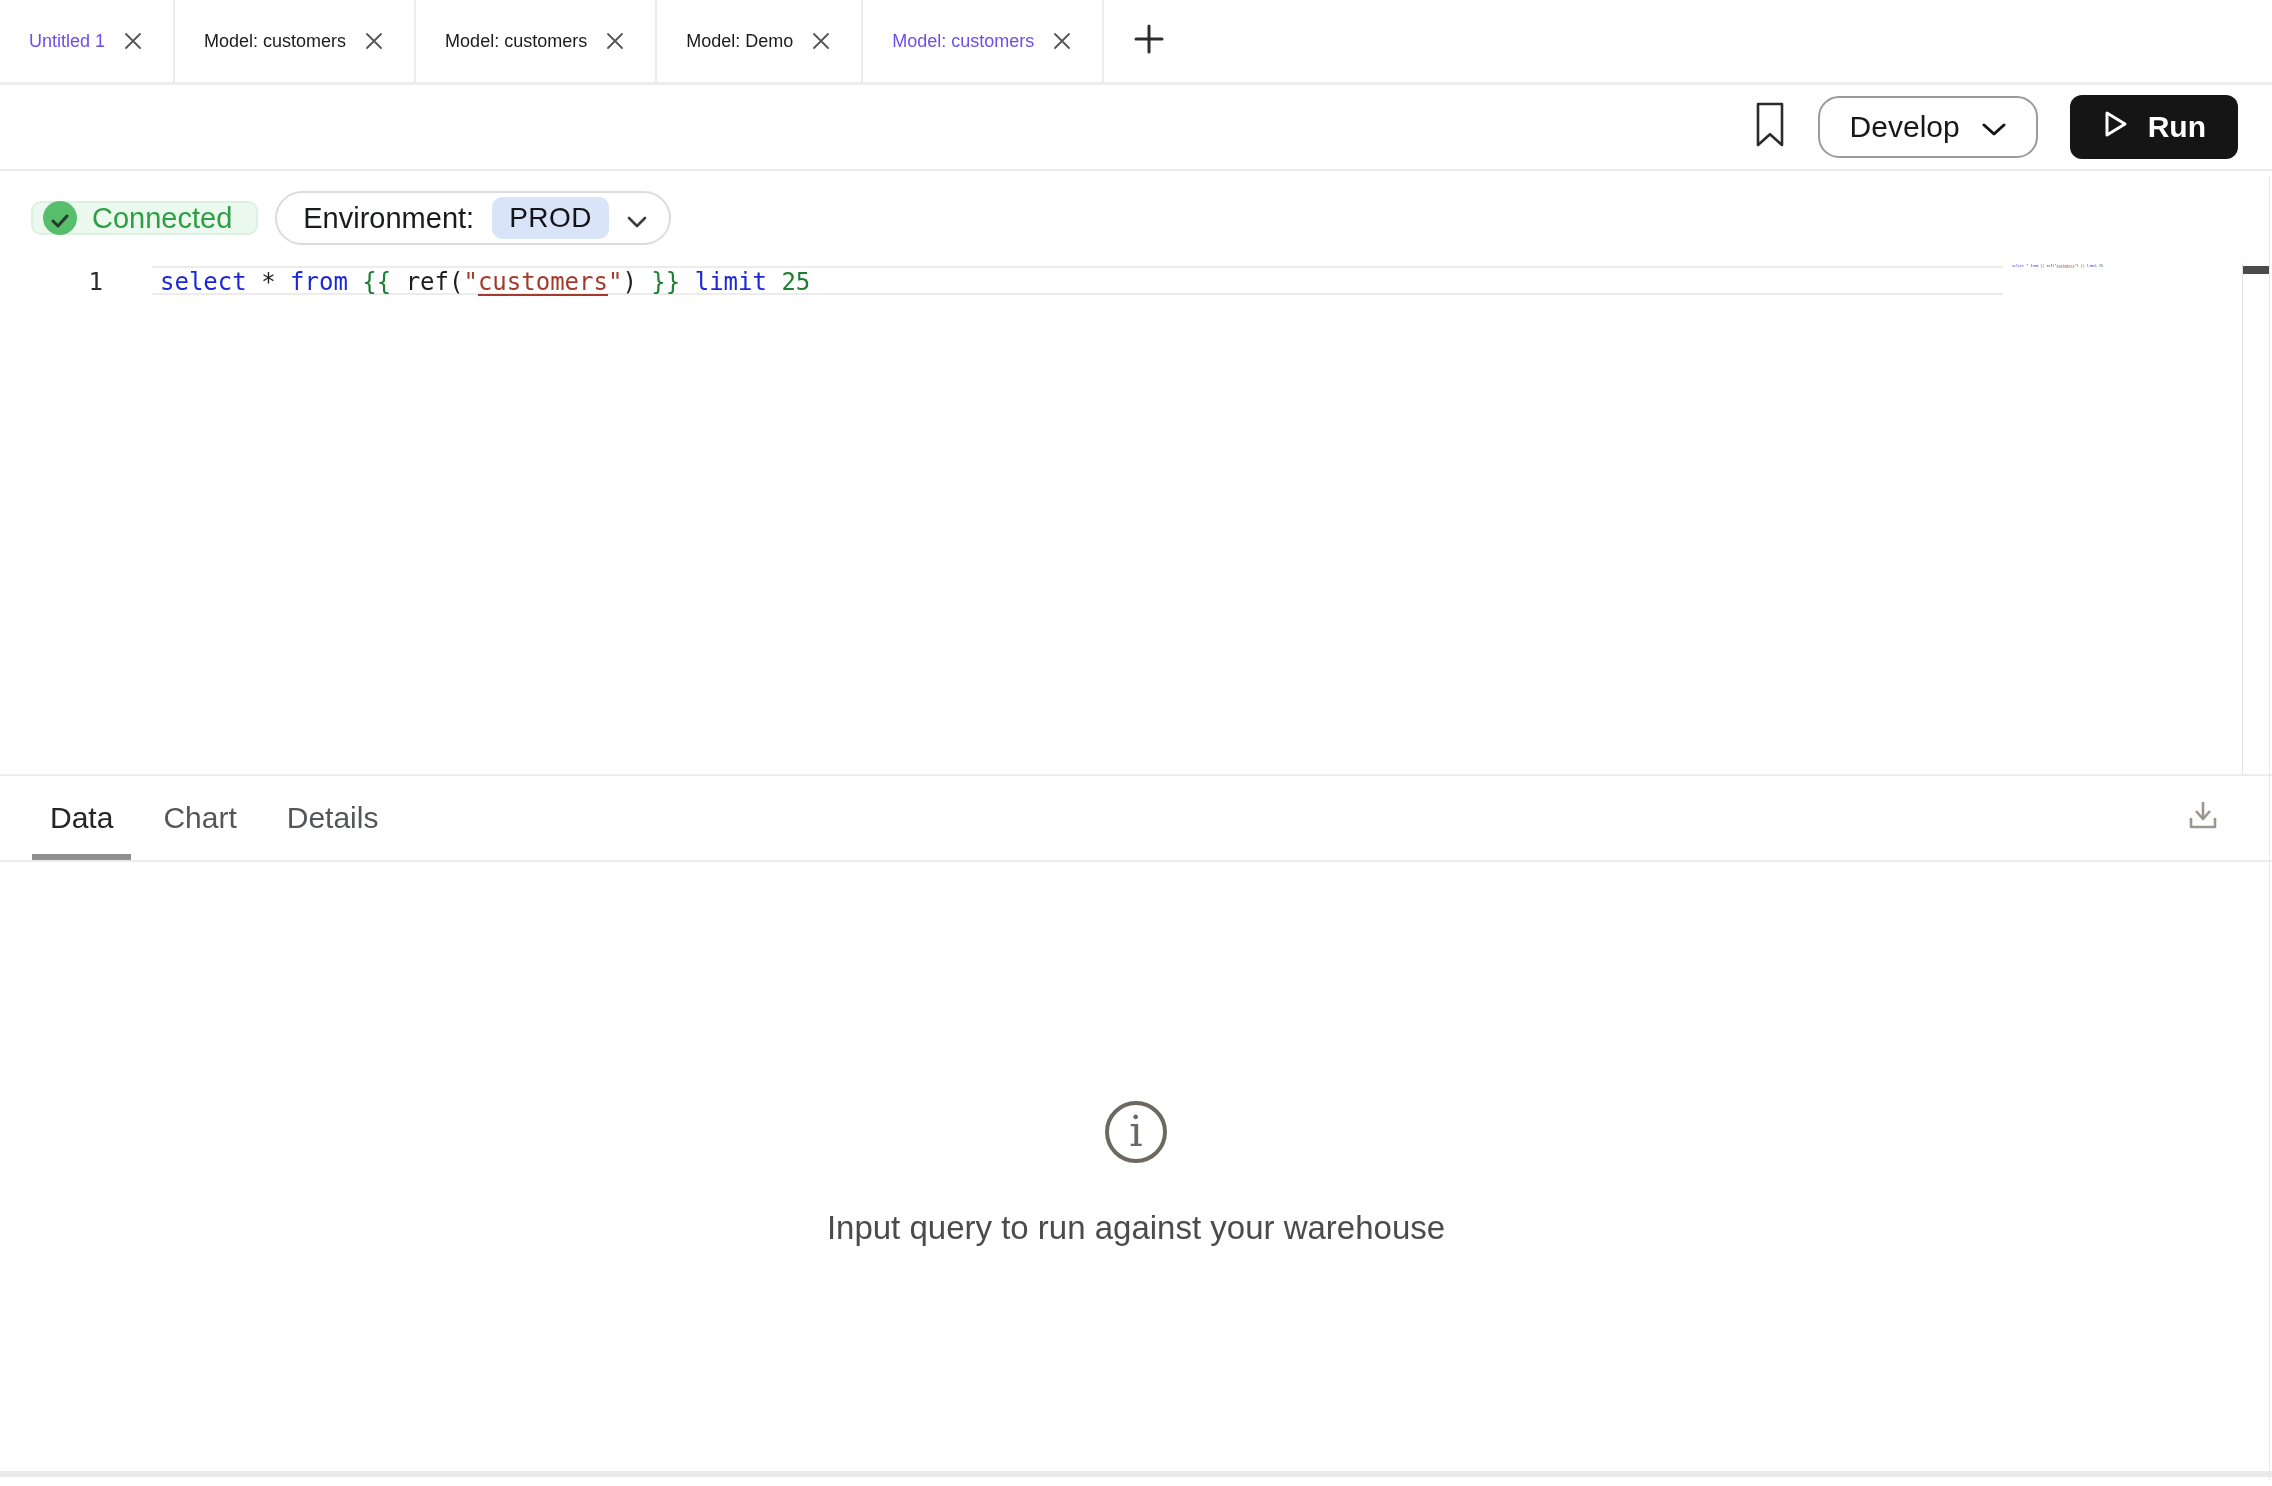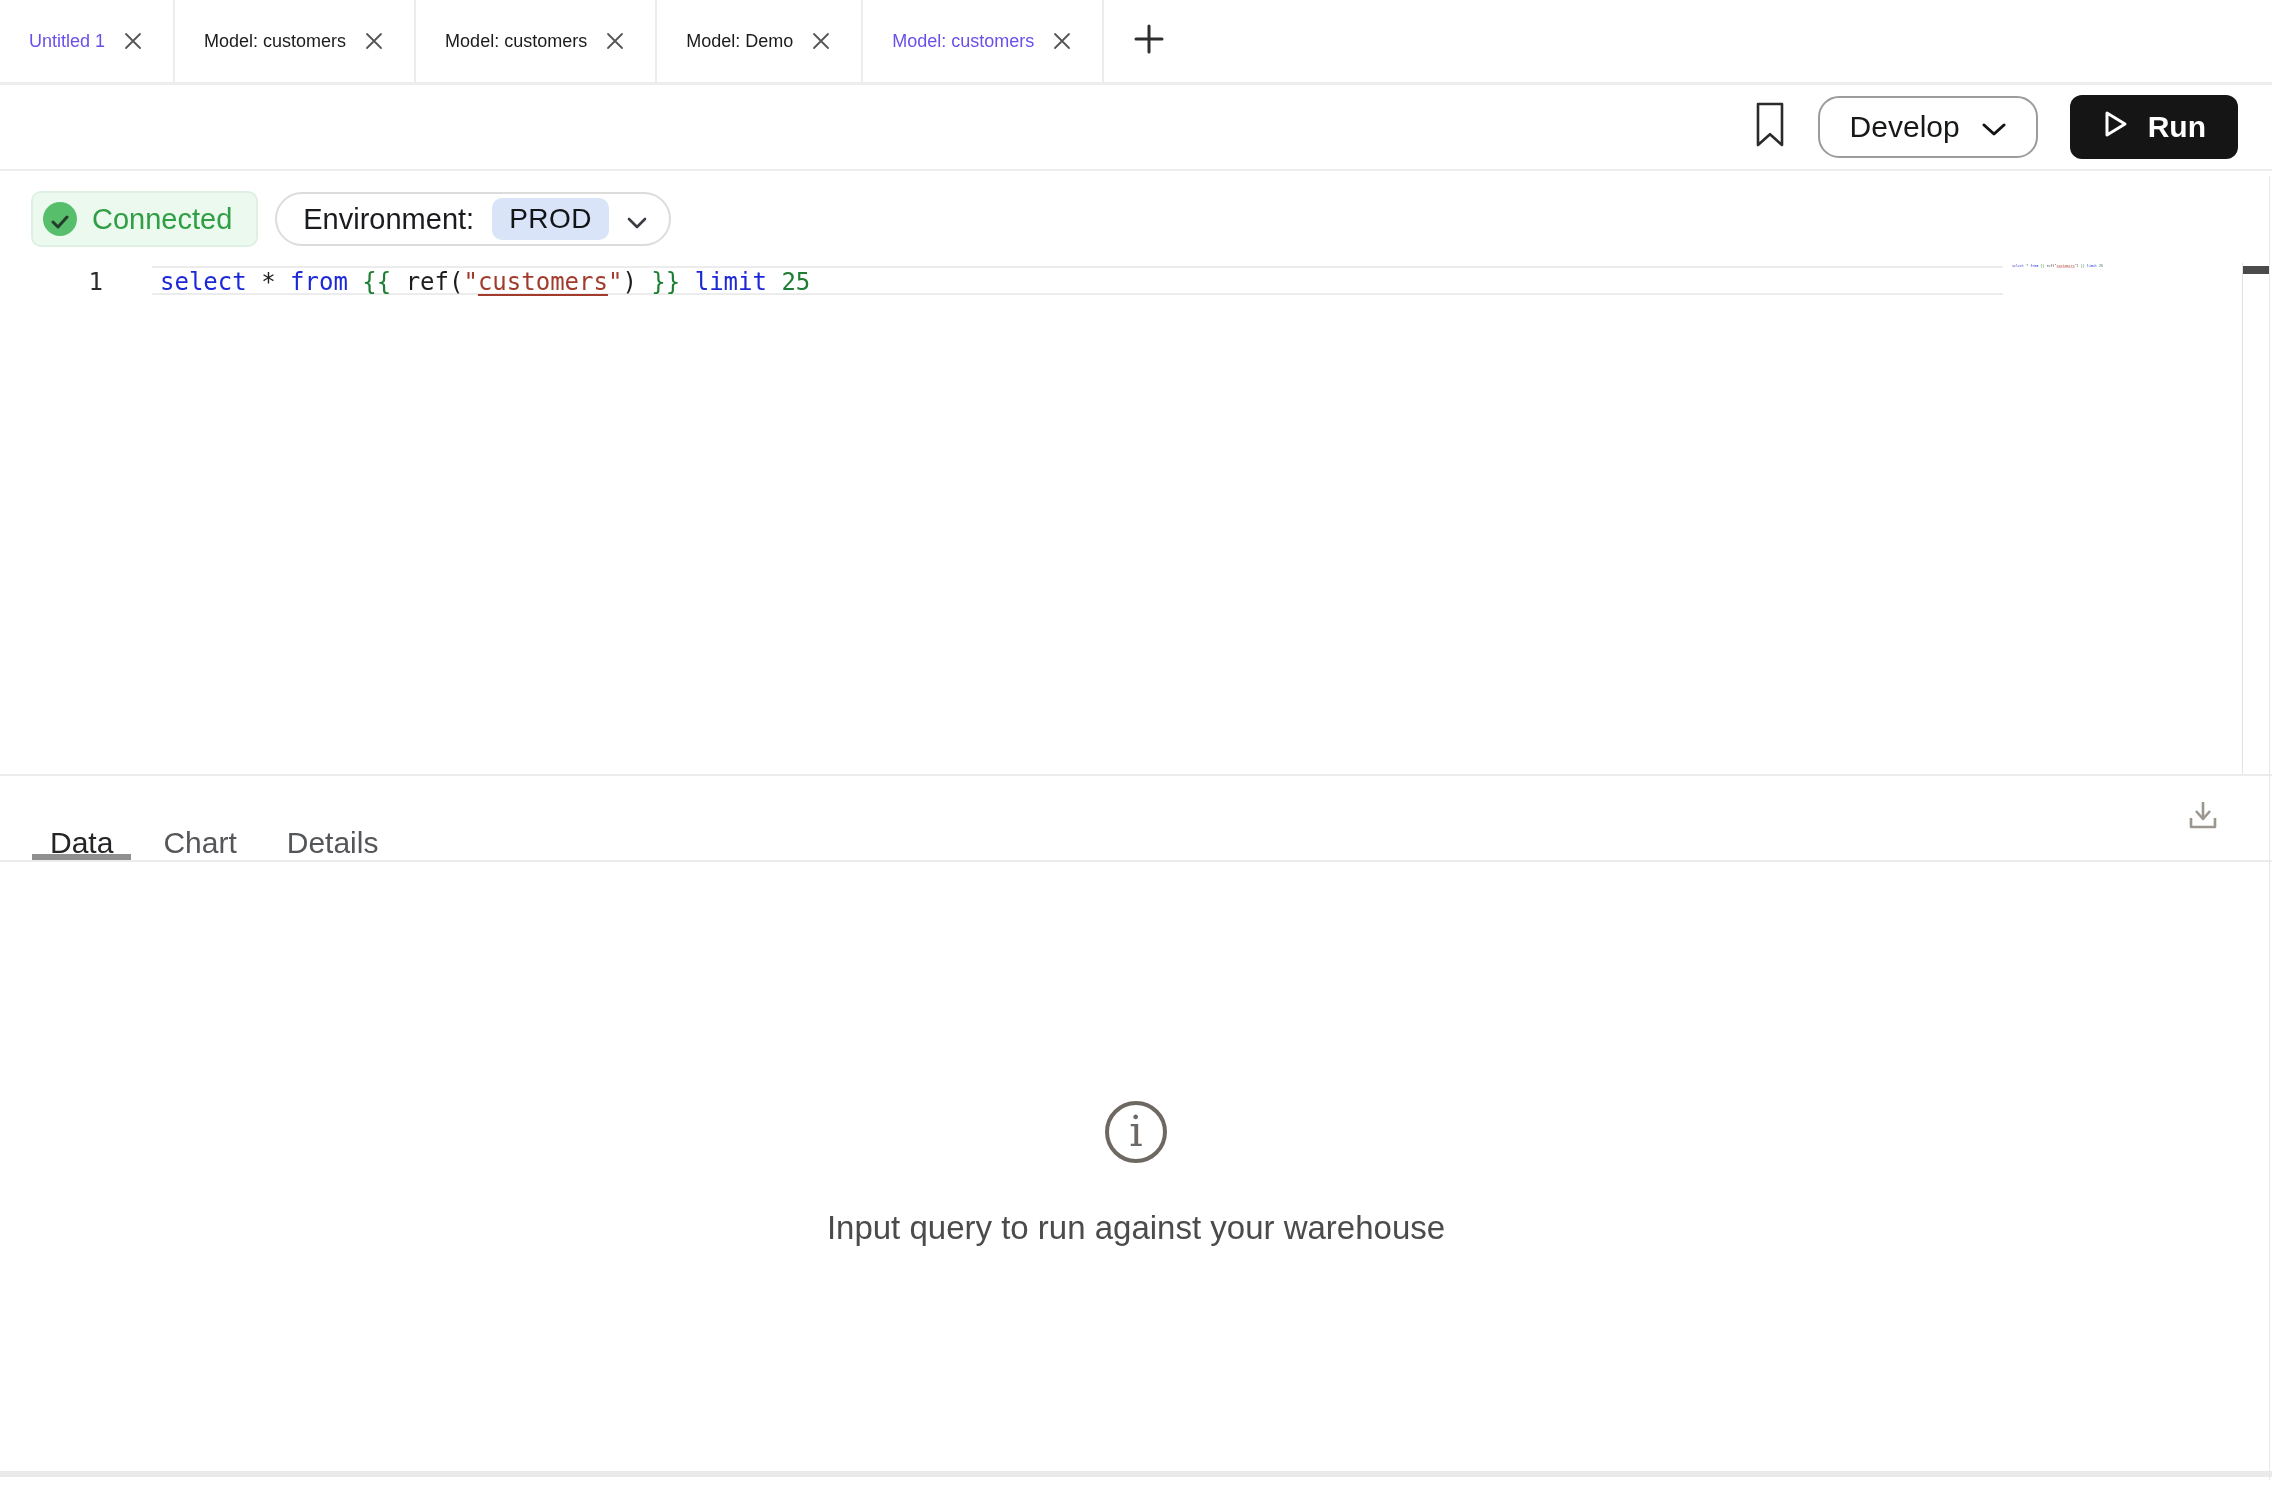--- a/index.html
+++ b/index.html
@@ -20,21 +20,21 @@
              justify-content:flex-end; gap:32px; padding-right:34px; background:#fff; }
   .bookmark { display:flex; align-items:center; }
   .btn-develop { height:62px; border:2px solid #9b9b9b; border-radius:21px; background:#fff;
                  display:flex; align-items:center; gap:22px; padding:0 30px; font-size:30px; color:#17181a; }
   .btn-run { height:64px; border:none; border-radius:12px; background:var(--run-bg,#151515); color:#fff;
              display:flex; align-items:center; gap:18px; padding:0 32px; font-size:30px; font-weight:600; }
 
   
   .editor { position:relative; height:605px; border-bottom:2px solid #ececec; background:#fff; }
   .statusrow { position:absolute; left:31px; top:20px; display:flex; gap:17px; align-items:center; }
-  .connected { height:56px; background:var(--connected-bg,#ecf9ef); border:2px solid #def0e2; border-radius:10px;
+  .connected { height:34px; background:var(--connected-bg,#ecf9ef); border:2px solid #def0e2; border-radius:10px;
                display:flex; align-items:center; gap:15px; padding:0 24px 0 10px;
                color:var(--connected-green,#2f9e44); font-size:29px; font-weight:500; }
   .conn-circle { width:34px; height:34px; border-radius:50%; background:var(--connected-circle,#57be6c);
                  display:flex; align-items:center; justify-content:center; }
   .envpill { height:54px; border:2px solid #dcdcdc; border-radius:28px; background:#fff;
              display:flex; align-items:center; gap:18px; padding:0 22px 0 26px; font-size:29px; color:#1a1b1e; }
   .prodchip { background:var(--prod-bg,#d9e4f8); border-radius:10px; padding:5px 17px;
               font-size:28px; font-weight:500; color:#131417; letter-spacing:0.5px; }
 
   .gutter-num { position:absolute; left:0; top:95px; width:103px; text-align:right;
@@ -52,21 +52,21 @@
 
   .minimap { position:absolute; left:2012px; top:93px; transform:scale(0.14); transform-origin:0 0;
              font-family:"DejaVu Sans Mono",monospace; font-size:24px; white-space:pre; }
   .ruler-track { position:absolute; left:2242px; top:92px; bottom:0; width:1px; background:#e2e2e2; }
   .ruler-thumb { position:absolute; left:2243px; top:95px; width:26px; height:8px; background:#4b4b4b; }
   .right-edge { position:absolute; left:2269px; top:176px; height:1304px; width:1px; background:#e7e7e7; }
 
   
   .rtabs { height:86px; border-bottom:2px solid #ececec; display:flex; align-items:stretch;
            padding-left:32px; background:#fff; }
-  .rtab { display:flex; align-items:flex-end; padding:0 18px; margin-right:14px; font-size:30px;
+  .rtab { display:flex; align-items:center; padding:0 18px; margin-right:14px; font-size:30px;
           color:#55565a; position:relative; }
   .rtab.active { color:#242527; font-weight:500; }
   .rtab.active::after { content:""; position:absolute; left:0; right:0; bottom:0; height:6px; background:#8f8f8f; }
   .download { margin-left:auto; margin-right:50px; align-self:center; display:flex; }
 
   .rcontent { height:609px; display:flex; flex-direction:column; align-items:center;
               padding-top:237px; gap:40px; background:#fff; }
   .empty-text { font-size:33px; color:#4b4b4b; font-weight:500; }
 
   .bottomstrip { height:6px; background:#eaeaea; }

